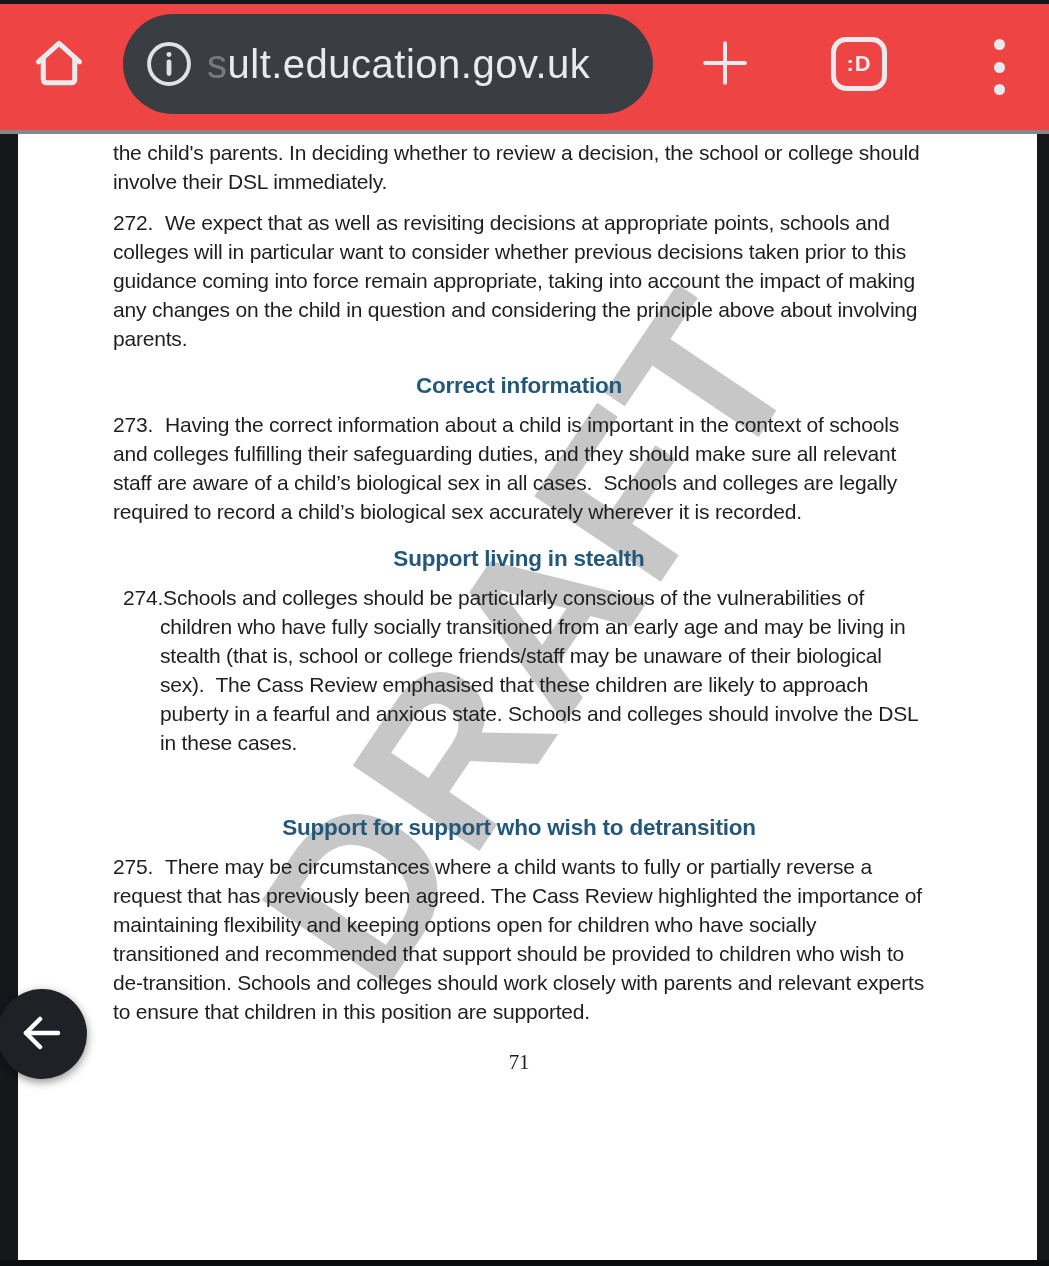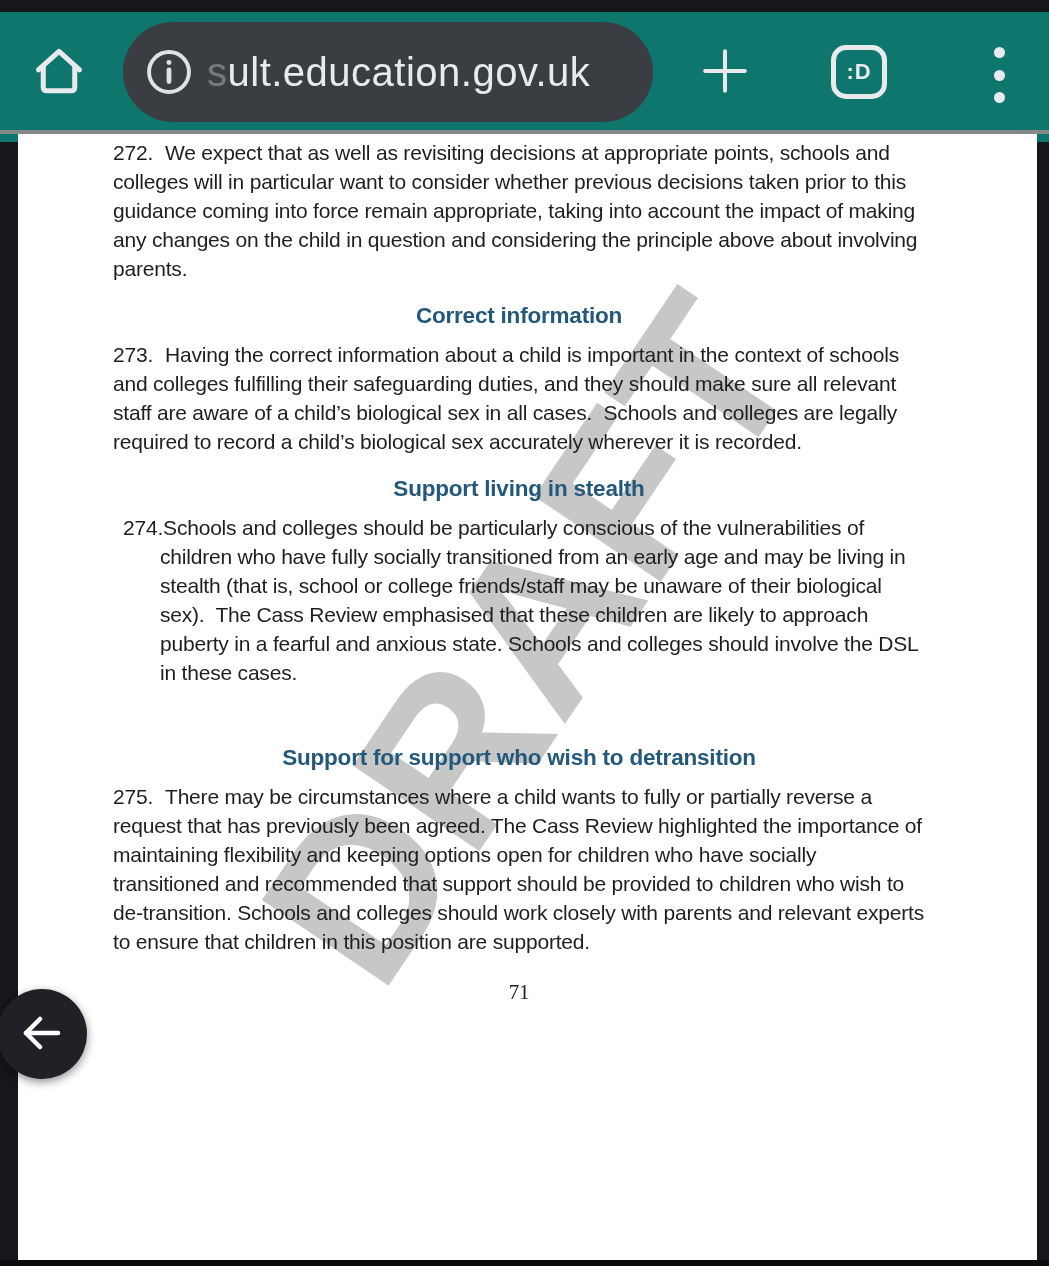--- a/index.html
+++ b/index.html
@@ -3,21 +3,21 @@
 <meta charset="utf-8">
 <style>
   * { margin:0; padding:0; box-sizing:border-box; }
   html,body { background:#000; }
   #screen {
     position:relative; width:1049px; height:1266px;
     background:#15171b; overflow:hidden;
     font-family:"Liberation Sans","DejaVu Sans",sans-serif;
   }
   
-  .toolbar { position:absolute; top:12px; left:0; width:100%; height:130px; background:#0f766e; }
+  .toolbar { position:absolute; top:4px; left:0; width:100%; height:130px; background:#ef4444; }
   .toolbar-divider { position:absolute; top:130px; left:0; width:100%; height:4px; background:#85878b; }
   .home-btn { position:absolute; left:26px; top:28px; width:66px; height:66px; background:none; border:none; cursor:pointer; }
   .omnibox {
     position:absolute; left:123px; top:10px; width:530px; height:100px;
     background:#3a3d42; border-radius:50px; display:flex; align-items:center; overflow:hidden;
   }
   .info-btn { width:52px; height:52px; margin-left:20px; flex:0 0 auto; background:none; border:none; cursor:pointer; }
   .url { font-size:40px; color:#e9eaee; margin-left:12px; white-space:nowrap; letter-spacing:0.5px; }
   .url .faded { opacity:0.35; }
   .plus-btn { position:absolute; left:697px; top:31px; width:56px; height:56px; background:none; border:none; cursor:pointer; }
@@ -117,20 +117,21 @@
       <span class="dot"></span>
       <span class="dot"></span>
     </button>
   </div>
   <div class="toolbar-divider"></div>
 
   <div class="page">
     <div class="watermark">DRAFT</div>
 
     <div class="content">
+      <p><span>the child's parents. In deciding whether to review a decision, the school or college should involve their DSL immediately.</span></p>
 
       <p><span class="num">272.</span><span>We expect that as well as revisiting decisions at appropriate points, schools and colleges will in particular want to consider whether previous decisions taken prior to this guidance coming into force remain appropriate, taking into account the impact of making any changes on the child in question and considering the principle above about involving parents.</span></p>
 
       <div class="h">Correct information</div>
 
       <p><span class="num">273.</span><span>Having the correct information about a child is important in the context of schools and colleges fulfilling their safeguarding duties, and they should make sure all relevant staff are aware of a child’s biological sex in all cases.  Schools and colleges are legally required to record a child’s biological sex accurately wherever it is recorded.</span></p>
 
       <div class="h">Support living in stealth</div>
 
       <p class="hanging"><span class="num">274.</span><span>Schools and colleges should be particularly conscious of the vulnerabilities of children who have fully socially transitioned from an early age and may be living in stealth (that is, school or college friends/staff may be unaware of their biological sex).  The Cass Review emphasised that these children are likely to approach puberty in a fearful and anxious state. Schools and colleges should involve the DSL in these cases.</span></p>

